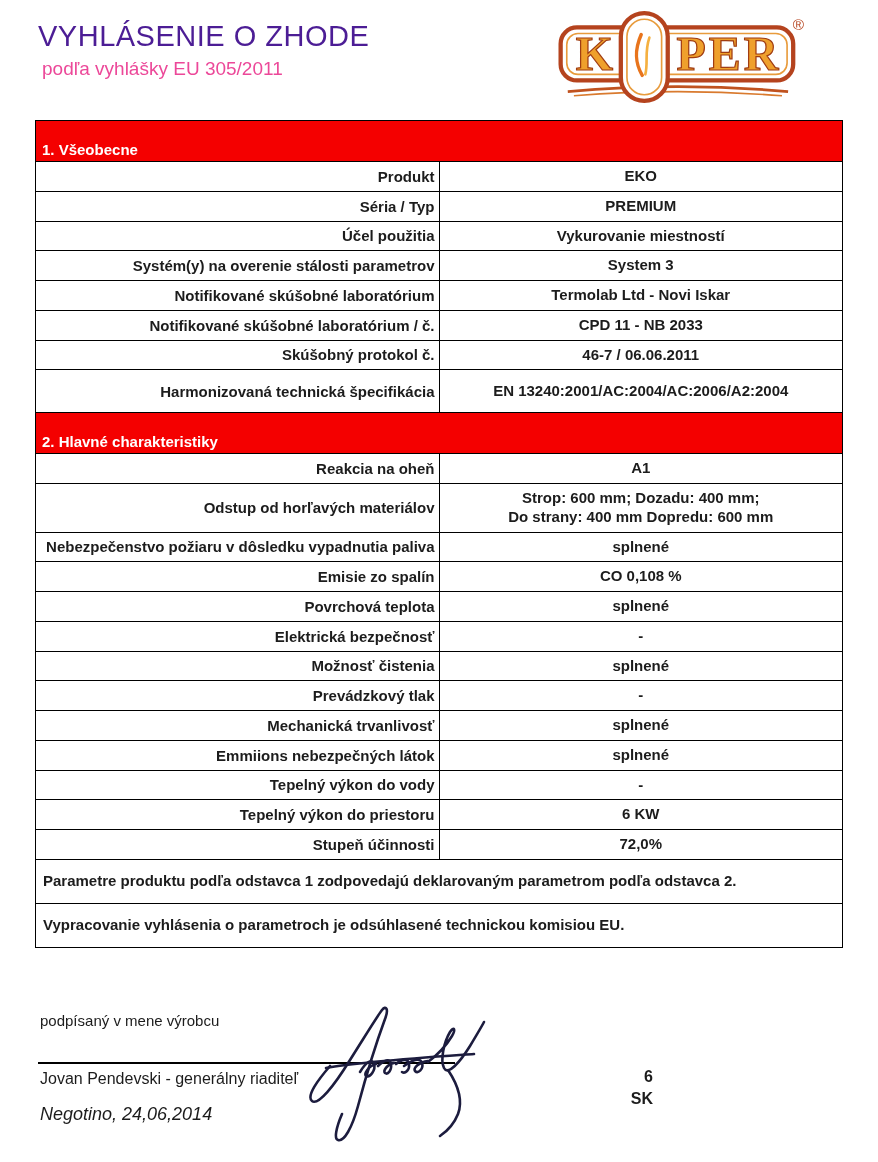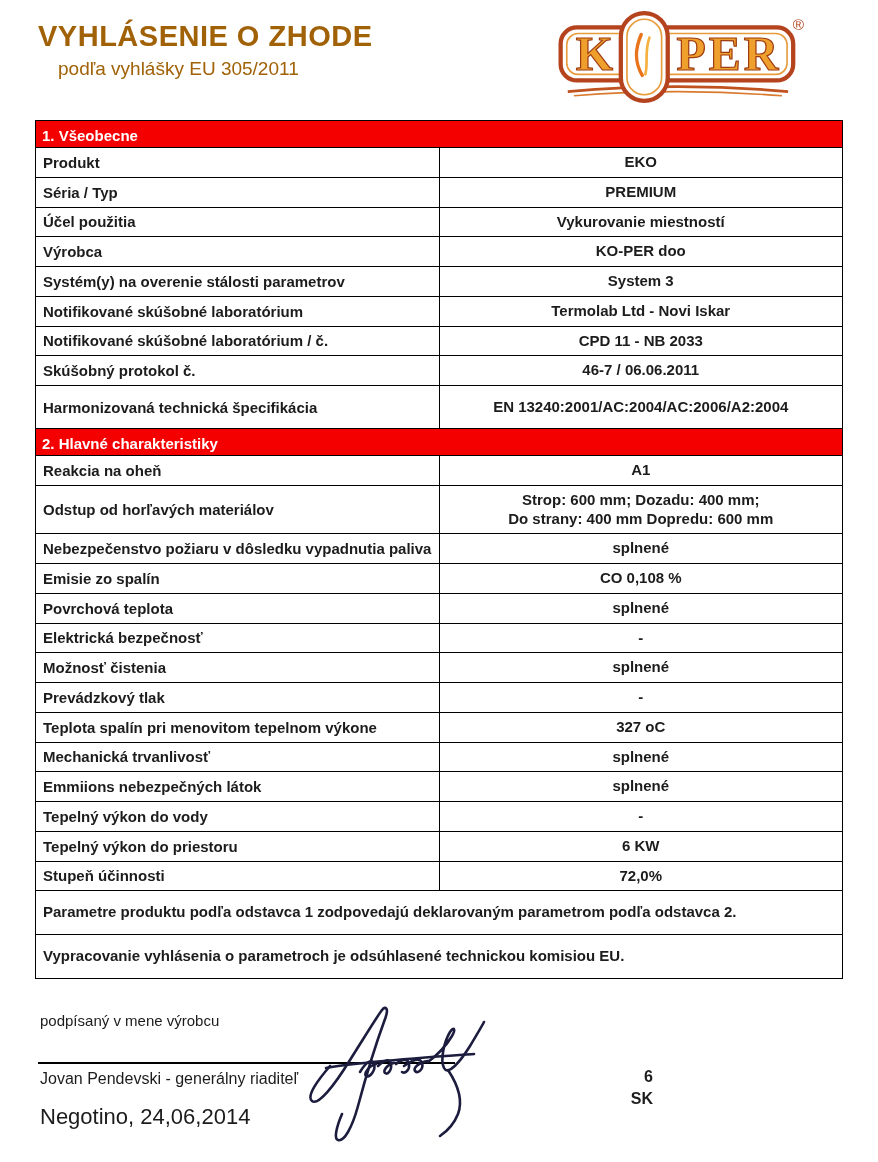--- a/index.html
+++ b/index.html
@@ -9,56 +9,56 @@
     font-family: "Liberation Sans", sans-serif;
     color: #1c1c1c;
     position: relative;
     overflow: hidden;
   }
   .page { position: relative; width: 878px; height: 1162px; }
 
   
   .doc-header { position: relative; height: 112px; }
   .title-block { position: absolute; left: 38px; top: 20px; }
-  .doc-title { font-size: 29px; font-weight: bold; letter-spacing: 0.5px; color: #a16207; }
-  .doc-subtitle { font-size: 19px; margin-top: 5px; margin-left: 20px; color: #a16207; }
+  .doc-title { font-size: 29px; font-weight: normal; letter-spacing: 0.5px; color: #4c1d95; }
+  .doc-subtitle { font-size: 19px; margin-top: 5px; margin-left: 4px; color: #ec4899; }
   .logo-wrap { position: absolute; left: 552px; top: 6px; width: 258px; height: 102px; }
 
   
   table.doc-table {
     position: absolute; left: 35px; top: 120px;
     width: 808px;
     border-collapse: collapse;
     table-layout: fixed;
   }
   table.doc-table td { border: 1px solid #000; }
   tr.section-row td {
     background: var(--red, #f40000);
     color: var(--red-text, #ffffff);
     font-weight: bold;
     font-size: 15px;
     height: 24px;
-    padding: 6px 6px 3px 6px;
+    padding: 20px 6px 3px 6px;
   }
   tr.data-row td { height: 28px; font-size: 15px; font-weight: bold; }
   tr.data-row.tall td { height: 43px; }
-  td.label-cell { width: 59.8%; padding: 3px 4px 3px 7px; text-align: left; vertical-align: middle; }
+  td.label-cell { width: 59.8%; padding: 3px 4px 3px 7px; text-align: right; vertical-align: middle; }
   td.value-cell { width: 40.2%; text-align: center; vertical-align: middle; white-space: pre-line; line-height: 1.25; padding: 5px 4px; }
   td.statement-cell {
     font-size: 15px; font-weight: bold; text-align: left;
     padding: 12px 7px 13px 7px; line-height: 1.2;
   }
 
   
   .doc-footer { position: absolute; left: 0; top: 1000px; width: 698px; height: 162px; }
   .signed-note { position: absolute; left: 40px; top: 12px; font-size: 15px; }
   .sig-line { position: absolute; left: 38px; top: 62px; width: 417px; border-bottom: 2px solid #000; }
   .signature-svg { position: absolute; left: 298px; top: 2px; width: 190px; height: 148px; }
   .signer-name { position: absolute; left: 40px; top: 70px; font-size: 16px; }
-  .place-date { position: absolute; left: 40px; top: 104px; font-size: 22px; }
+  .place-date { position: absolute; left: 40px; top: 104px; font-size: 18px; font-style: italic; }
   .page-meta { position: absolute; right: 45px; top: 66px; text-align: right; font-weight: bold; font-size: 16px; line-height: 1.35; }
 </style>
 </head>
 <body>
 
 <div class="page">
 
   <div class="doc-header">
     <div class="title-block">
       <div class="doc-title">VYHLÁSENIE O ZHODE</div>
@@ -99,24 +99,20 @@
         </tr>
         <tr class="data-row">
           <td class="label-cell">Séria / Typ</td>
           <td class="value-cell">PREMIUM</td>
         </tr>
         <tr class="data-row">
           <td class="label-cell">Účel použitia</td>
           <td class="value-cell">Vykurovanie miestností</td>
         </tr>
         <tr class="data-row">
-          <td class="label-cell">Výrobca</td>
-          <td class="value-cell">KO-PER doo</td>
-        </tr>
-        <tr class="data-row">
           <td class="label-cell">Systém(y) na overenie stálosti parametrov</td>
           <td class="value-cell">System 3</td>
         </tr>
         <tr class="data-row">
           <td class="label-cell">Notifikované skúšobné laboratórium</td>
           <td class="value-cell">Termolab Ltd - Novi Iskar</td>
         </tr>
         <tr class="data-row">
           <td class="label-cell">Notifikované skúšobné laboratórium / č.</td>
           <td class="value-cell">CPD 11 - NB 2033</td>
@@ -157,24 +153,20 @@
           <td class="label-cell">Elektrická bezpečnosť</td>
           <td class="value-cell">-</td>
         </tr>
         <tr class="data-row">
           <td class="label-cell">Možnosť čistenia</td>
           <td class="value-cell">splnené</td>
         </tr>
         <tr class="data-row">
           <td class="label-cell">Prevádzkový tlak</td>
           <td class="value-cell">-</td>
-        </tr>
-        <tr class="data-row">
-          <td class="label-cell">Teplota spalín pri menovitom tepelnom výkone</td>
-          <td class="value-cell">327 oC</td>
         </tr>
         <tr class="data-row">
           <td class="label-cell">Mechanická trvanlivosť</td>
           <td class="value-cell">splnené</td>
         </tr>
         <tr class="data-row">
           <td class="label-cell">Emmiions nebezpečných látok</td>
           <td class="value-cell">splnené</td>
         </tr>
         <tr class="data-row">

